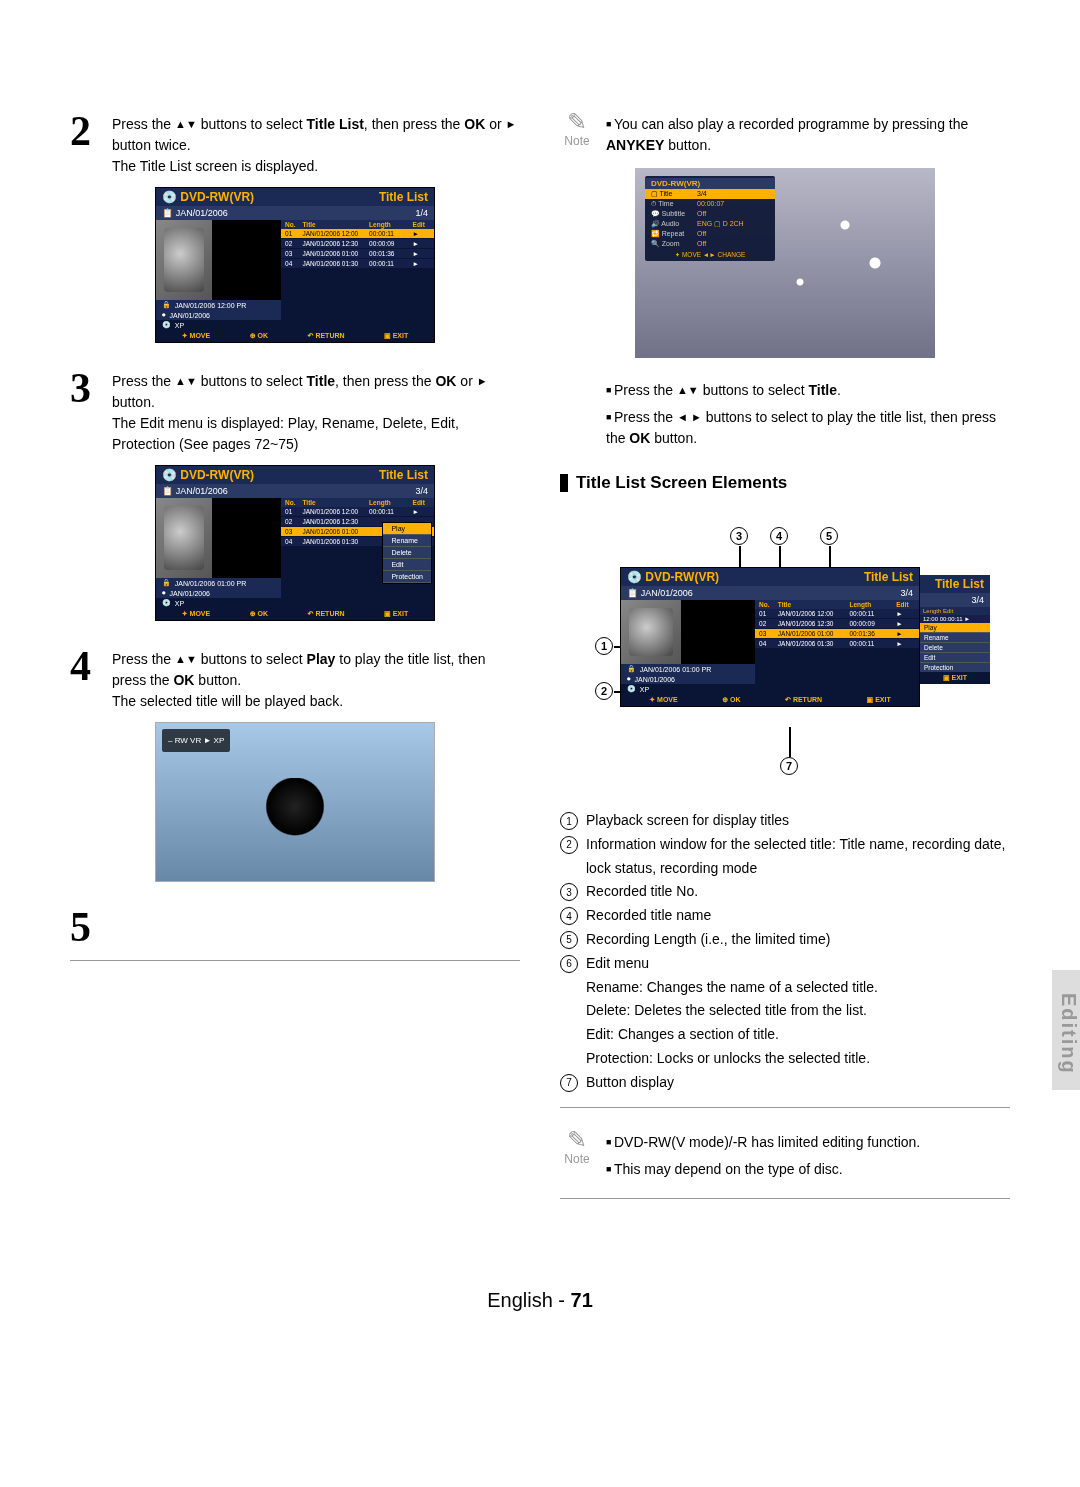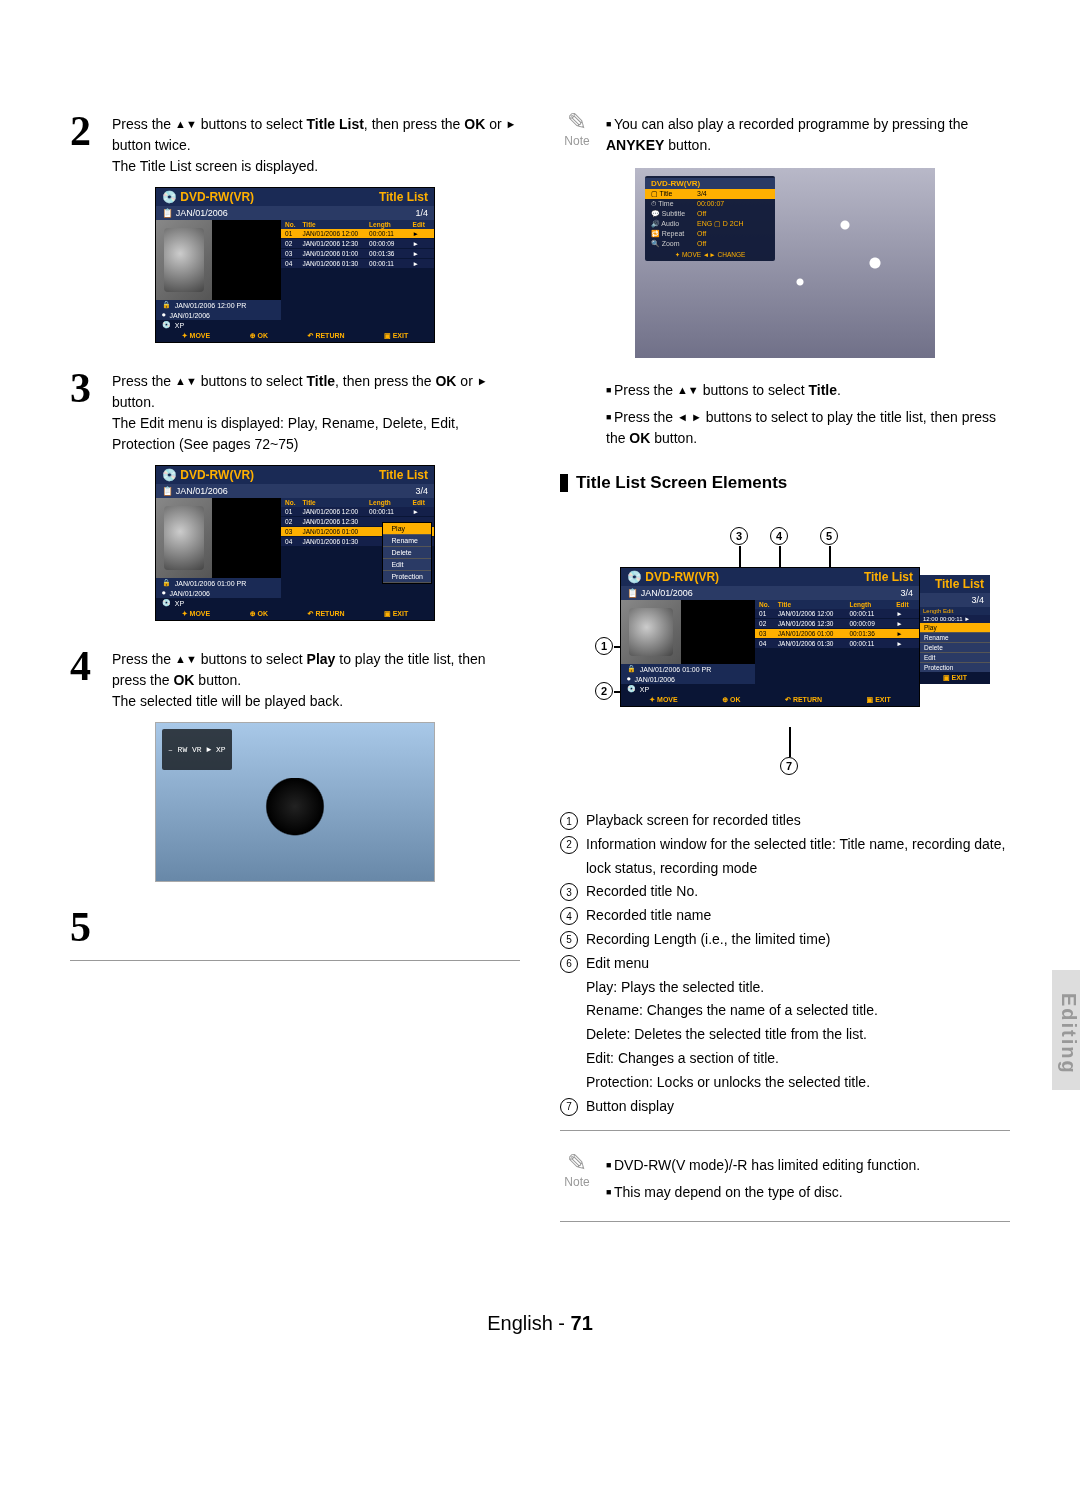--- a/index.html
+++ b/index.html
@@ -39,21 +39,21 @@
   .c-no { width:12%; } .c-ti { width:46%; } .c-le { width:30%; } .c-ed { width:12%; }
   .info-row { background:#1a2a55; color:#fff; font-size:7px; padding:1px 6px; display:flex; align-items:center; gap:4px; }
   .info-disc { background:#0a1535; }
   .osd-bar { background:#0a1535; color:#ffb000; font-size:7px; padding:2px 6px; display:flex; justify-content:space-around; font-weight:bold; }
   .popup { position:absolute; right:2px; top:24px; background:#ffb000; color:#000; font-size:7px; border:1px solid #000; z-index:5; }
   .popup div { padding:2px 8px; background:#2a3a65; color:#fff; border-bottom:1px solid #555; }
   .popup div.psel { background:#ffb000; color:#000; }
 
   .playthumb { width:280px; height:160px; margin:10px auto 24px auto; background:linear-gradient(#a8c8e8,#6888a8); position:relative; border:1px solid #aaa;}
   .playthumb::after { content:""; position:absolute; left:30%; top:35%; width:40%; height:45%; background:radial-gradient(circle at 50% 40%,#222,#000 40%,transparent 42%); }
-  .playbar { position:absolute; top:6px; left:6px; background:rgba(0,0,0,0.7); color:#fff; font-size:8px; padding:16px 6px; border-radius:2px;font-family:Liberation Mono, monospace;}
+  .playbar { position:absolute; top:6px; left:6px; background:rgba(0,0,0,0.7); color:#fff; font-size:8px; padding:7px 6px; border-radius:2px;}
 
   .nbox { display:flex; gap:12px; margin-bottom:6px; }
   .nicon { font-size:24px; color:#999; min-width:34px; text-align:center; line-height:1; }
   .nlabel { color:#999; font-size:12px; text-align:center; }
   .nbody { font-size:14px; line-height:1.5; padding-top:4px; }
   .nbody ul { list-style:none; }
   .nbody li::before { content:"■ "; font-size:9px; vertical-align:2px; }
   .nbody li { margin-bottom:6px; }
 
   .osdover { width:300px; height:190px; margin:4px auto 18px auto; background:linear-gradient(#b8b8c8,#707088); position:relative; }
@@ -392,21 +392,21 @@
         </div>
         <div class="osd-bar" style="justify-content:center;">
             <span>▣ <span>EXIT</span></span>
           </div>
       </div>
     </div>
 
     <div class="legend">
       <div class="li">
           <span class="ci">1</span>
-          <span>Playback screen for recorded titles</span>
+          <span>Playback screen for display titles</span>
         </div>
       <div class="li">
           <span class="ci">2</span>
           <span>Information window for the selected title: Title name, recording date, lock status, recording mode</span>
         </div>
       <div class="li">
           <span class="ci">3</span>
           <span>Recorded title No.</span>
         </div>
       <div class="li">
@@ -414,21 +414,20 @@
           <span>Recorded title name</span>
         </div>
       <div class="li">
           <span class="ci">5</span>
           <span>Recording Length (i.e., the limited time)</span>
         </div>
       <div class="li">
           <span class="ci">6</span>
           <span>Edit menu</span>
         </div>
-      <div class="sub">Play: Plays the selected title.</div>
       <div class="sub">Rename: Changes the name of a selected title.</div>
       <div class="sub">Delete: Deletes the selected title from the list.</div>
       <div class="sub">Edit: Changes a section of title.</div>
       <div class="sub">Protection: Locks or unlocks the selected title.</div>
       <div class="li">
           <span class="ci">7</span>
           <span>Button display</span>
         </div>
     </div>
 

